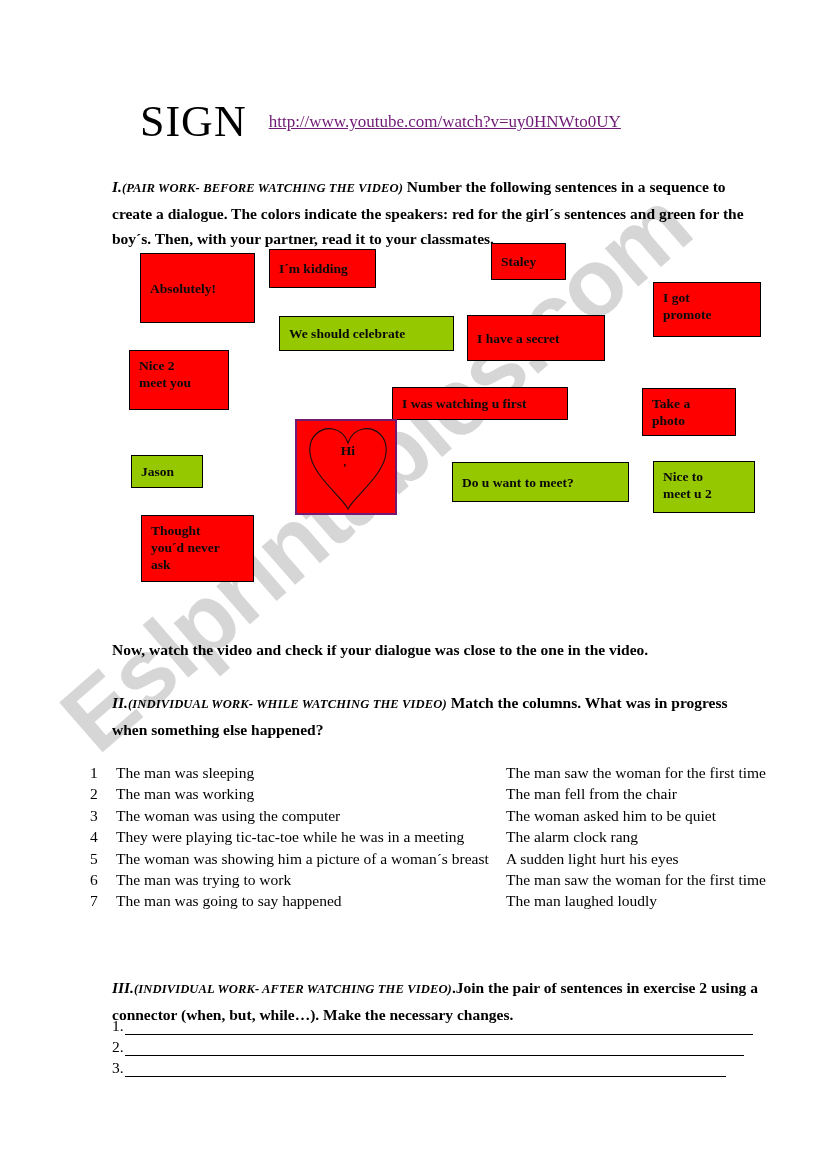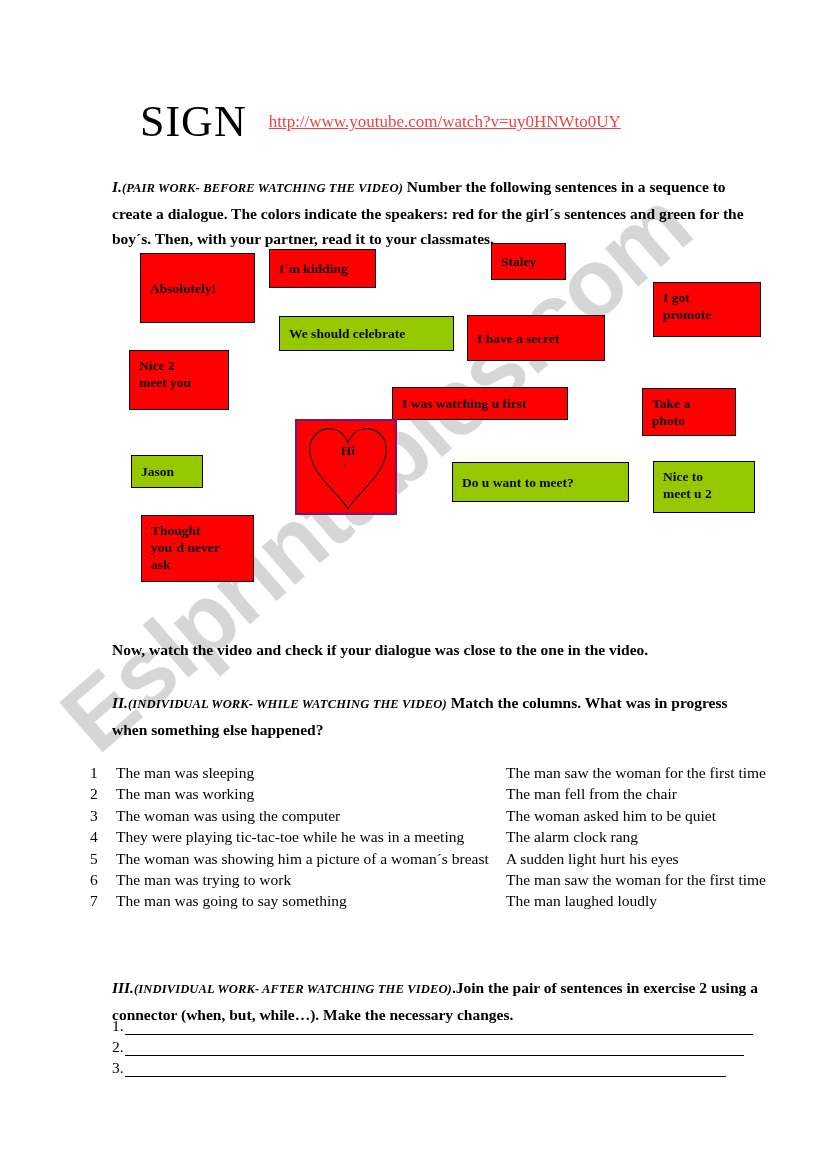--- a/index.html
+++ b/index.html
@@ -63,21 +63,21 @@
   }
   #doc-title {
     font-size: 44px;
     line-height: 44px;
     font-family: "Liberation Serif", "DejaVu Serif", serif;
     letter-spacing: 1px;
   }
   #video-link {
     margin-left: 22px;
     font-size: 17px;
-    color: #ef4444;
+    color: #701a75;
     text-decoration: underline;
     white-space: nowrap;
   }
 
   
   .para {
     position: absolute;
     z-index: 10;
     font-size: 15.5px;
     line-height: 25px;
@@ -298,21 +298,21 @@
         <div class="m-left">The woman was showing him a picture of a woman´s breast</div>
         <div class="m-right"> A sudden light  hurt his eyes</div>
       </div>
       <div class="match-row">
         <div class="m-num">6</div>
         <div class="m-left">The man was trying to work</div>
         <div class="m-right">The man saw the woman for the first time</div>
       </div>
       <div class="match-row">
         <div class="m-num">7</div>
-        <div class="m-left">The man was going to say something</div>
+        <div class="m-left">The man was going to say happened</div>
         <div class="m-right">The man  laughed loudly</div>
       </div>
     </div>
 
   <div class="para" id="intro-3">
     <span class="lead-num">III.</span><span class="lead">(INDIVIDUAL WORK- AFTER WATCHING THE VIDEO)</span><span>.Join the pair of sentences in exercise 2 using a connector (when, but, while…). Make the necessary changes.</span>
   </div>
 
   <div id="answer-lines">
       <div class="ans-row">

